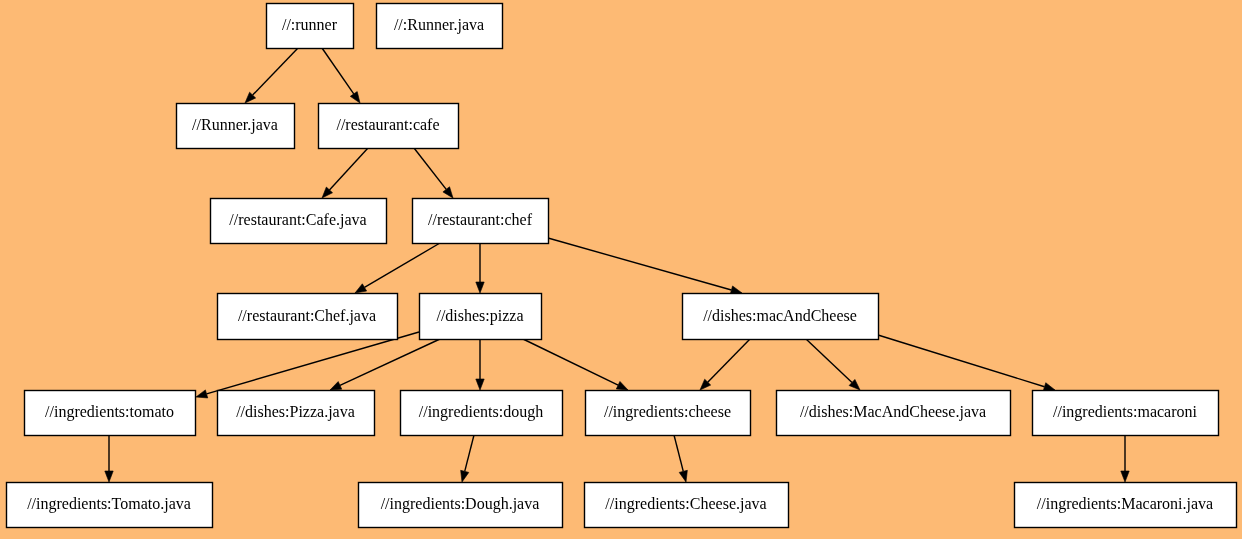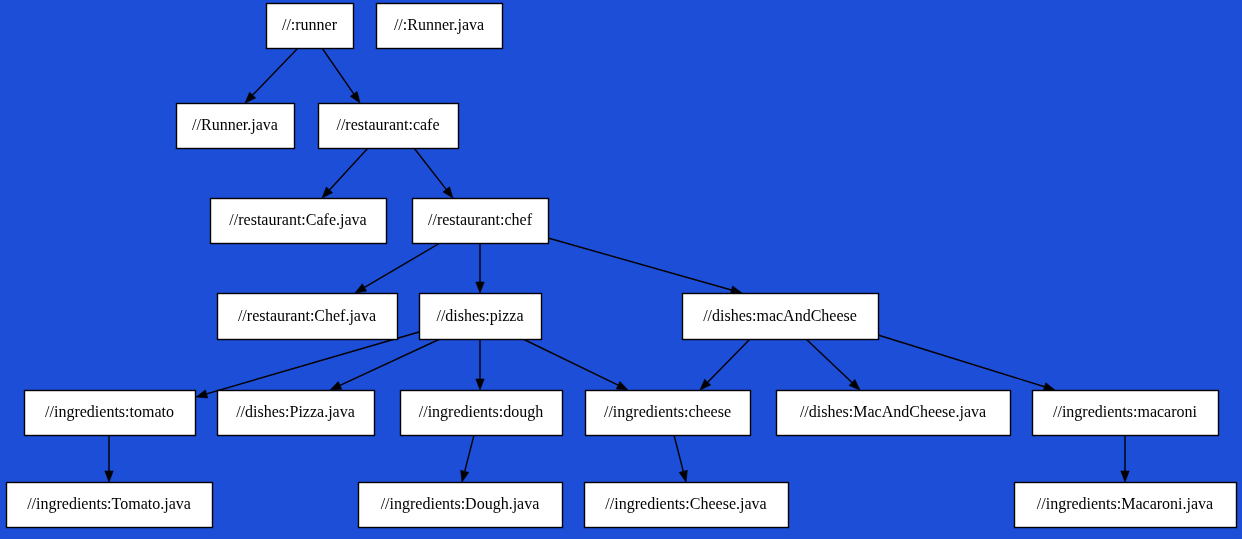--- a/index.html
+++ b/index.html
@@ -40,21 +40,21 @@
   }
   .edge-head {
     fill: #000000;
     stroke: #000000;
     stroke-width: 0.6;
   }
 </style>
 </head>
 <body>
 
-<div id="graph-root" style="background: #1d4ed8; text-decoration: underline;">
+<div id="graph-root" style="background: #fdba74; text-decoration: underline;">
   <svg id="graph-svg" viewBox="0 0 1242 539" xmlns="http://www.w3.org/2000/svg">
     <g id="edges-layer">
         <g>
           <line x1="298" y1="48" x2="252.63282565145025" y2="95.07914319189123" class="edge-line"></line>
           <polygon points="245,103 249.608498506536,92.16479157951932 255.6571527963645,97.99349480426315" class="edge-head"></polygon>
         </g>
         <g>
           <line x1="322" y1="48" x2="353.74724943049114" y2="93.94996628097404" class="edge-line"></line>
           <polygon points="360,103 350.2917820104994,96.3373801347865 357.2027168504829,91.56255242716158" class="edge-head"></polygon>
         </g>

